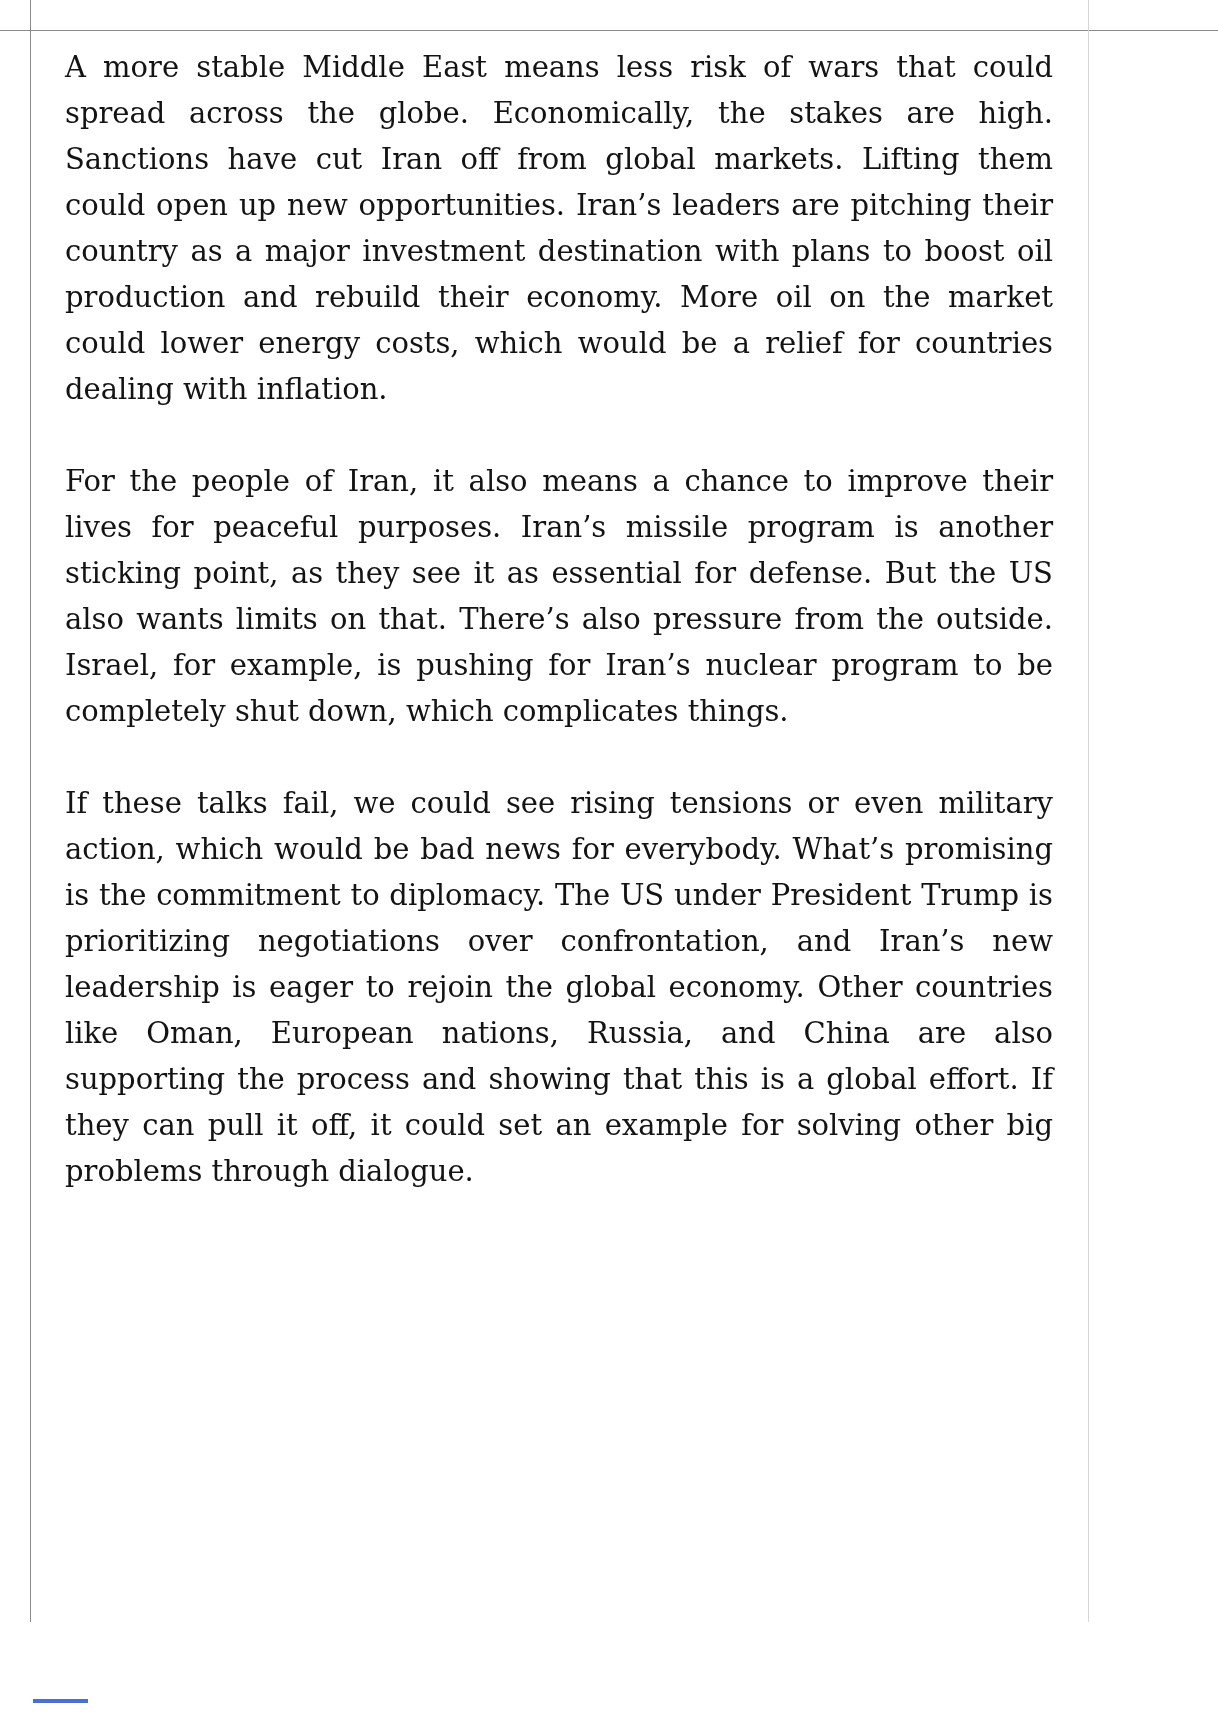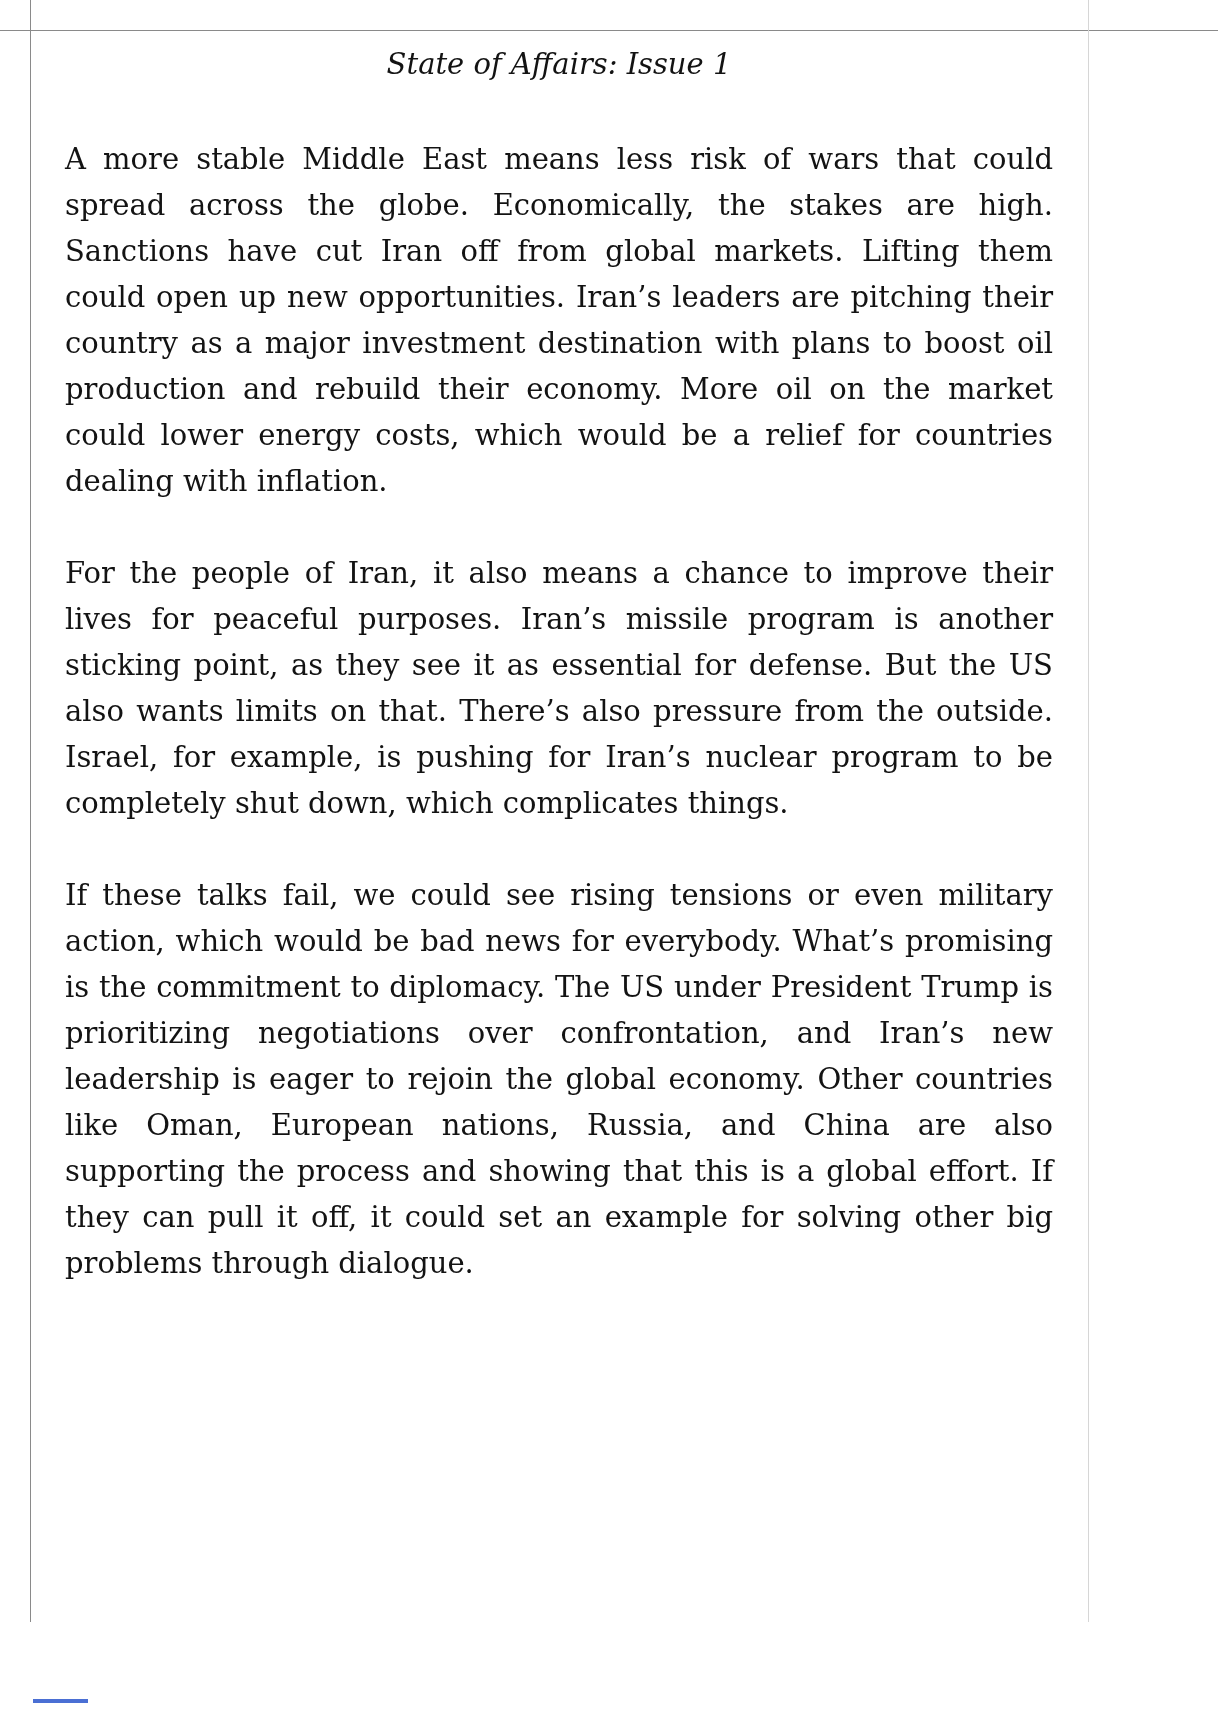--- a/index.html
+++ b/index.html
@@ -74,21 +74,20 @@
 </style>
 </head>
 <body>
 
 <div class="border-top"></div>
 <div class="border-left"></div>
 <div class="border-right"></div>
 <div class="footer-mark"></div>
 
 <div class="doc">
-  <h1 class="doc-title">State of Affairs: Issue 1</h1>
 
   <p>A more stable Middle East means less risk of wars that could spread across the globe. Economically, the stakes are high. Sanctions have cut Iran off from global markets. Lifting them could open up new opportunities. Iran’s leaders are pitching their country as a major investment destination with plans to boost oil production and rebuild their economy. More oil on the market could lower energy costs, which would be a relief for countries dealing with inflation.</p>
 
   <p>For the people of Iran, it also means a chance to improve their lives for peaceful purposes. Iran’s missile program is another sticking point, as they see it as essential for defense. But the US also wants limits on that. There’s also pressure from the outside. Israel, for example, is pushing for Iran’s nuclear program to be completely shut down, which complicates things.</p>
 
   <p>If these talks fail, we could see rising tensions or even military action, which would be bad news for everybody. What’s promising is the commitment to diplomacy. The US under President Trump is prioritizing negotiations over confrontation, and Iran’s new leadership is eager to rejoin the global economy. Other countries like Oman, European nations, Russia, and China are also supporting the process and showing that this is a global effort. If they can pull it off, it could set an example for solving other big problems through dialogue.</p>
 
 </div>
 
 </body></html>

